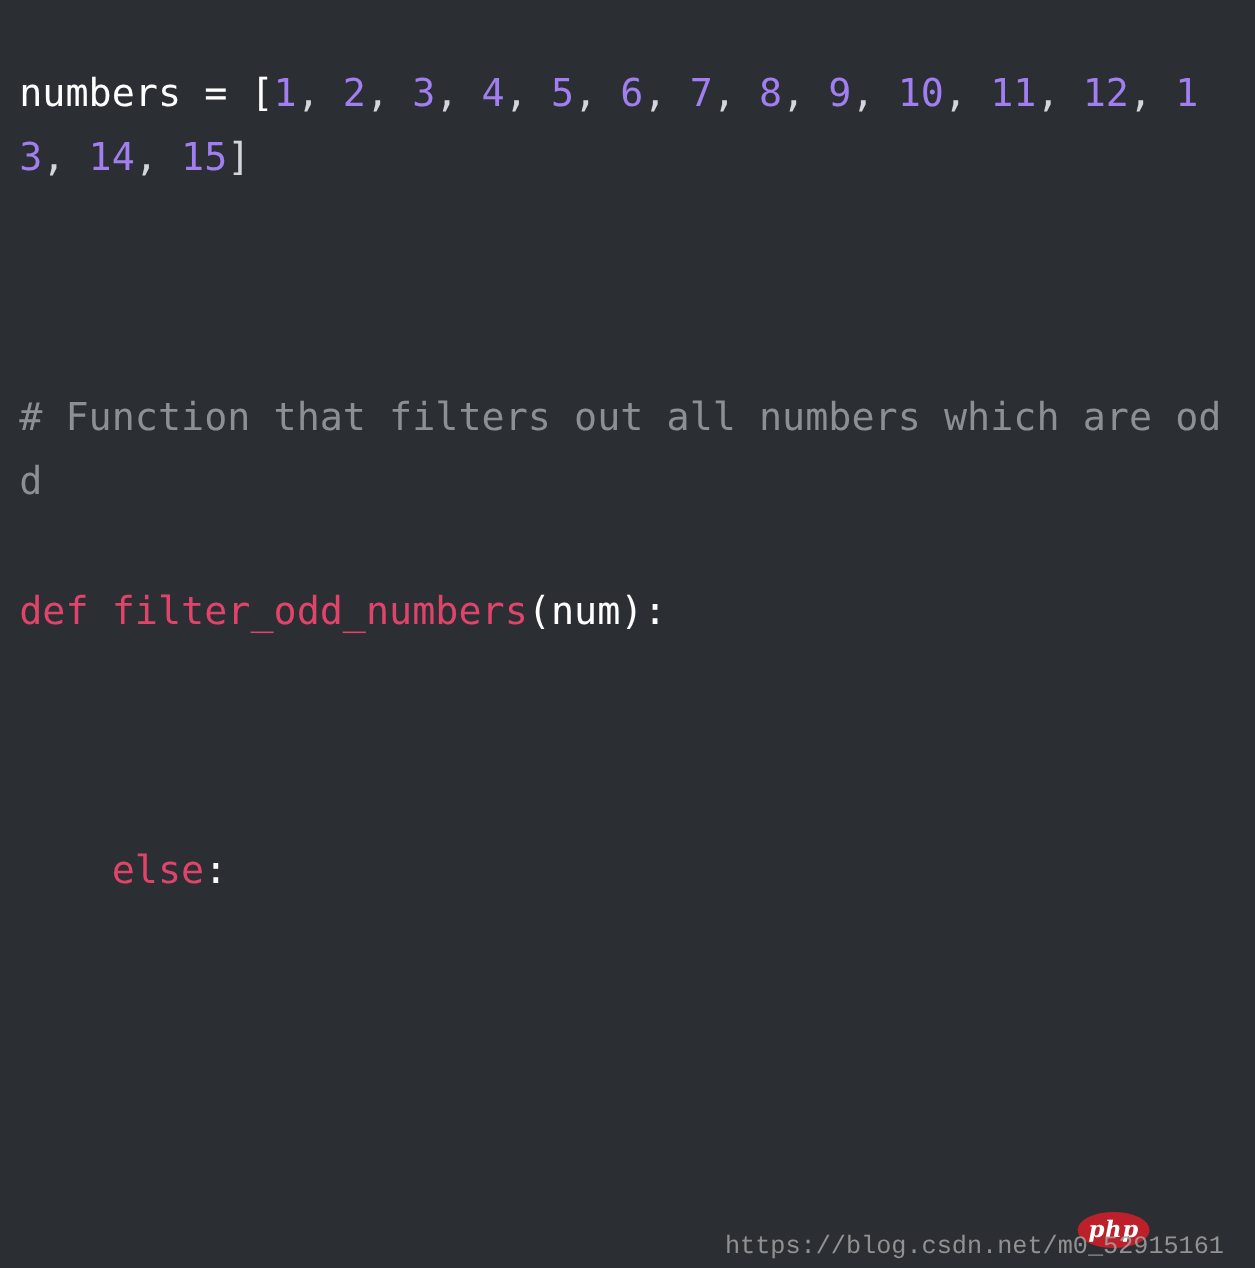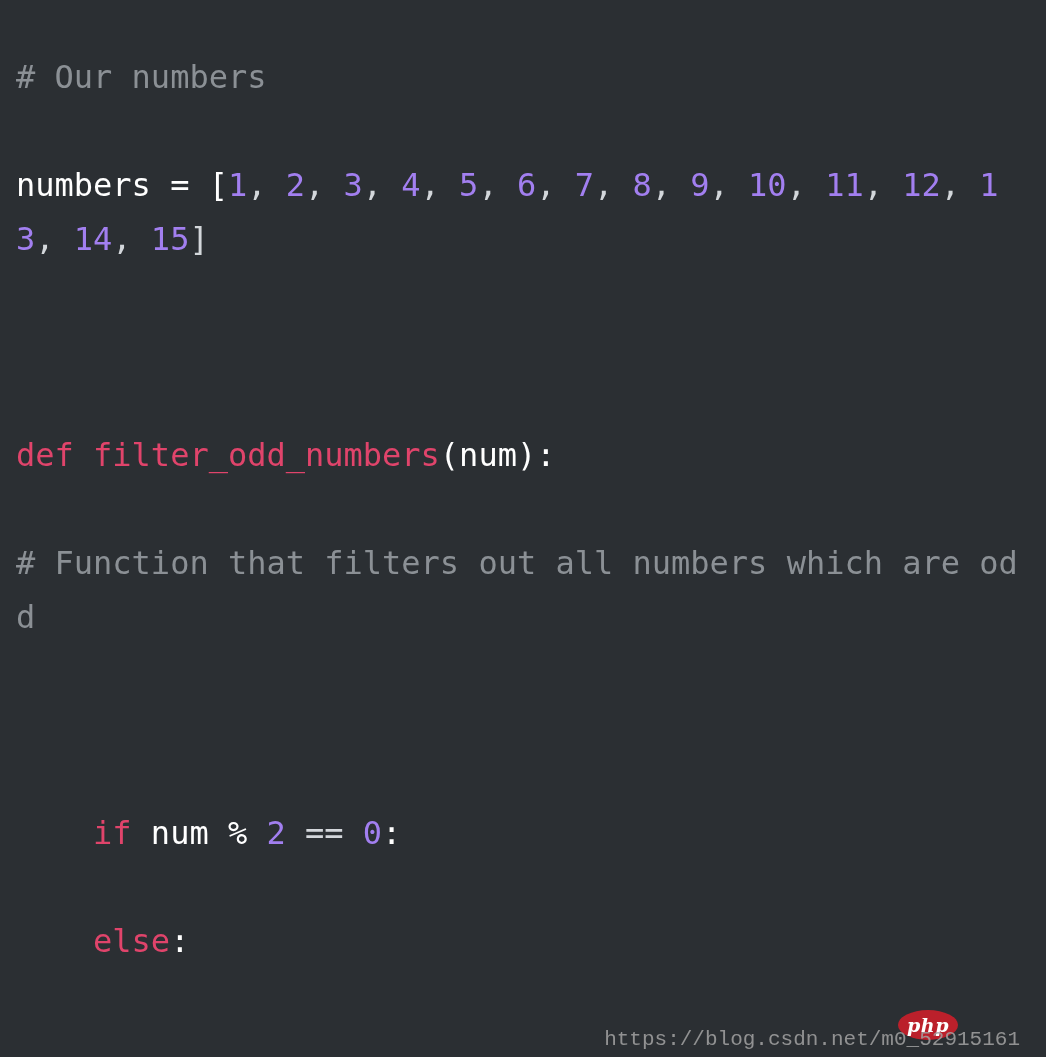--- a/index.html
+++ b/index.html
@@ -104,27 +104,26 @@
     color: #a3a3a3;
     opacity: 0.85;
     white-space: nowrap;
   }
 </style>
 </head>
 <body>
 
 <div id="code-surface">
 
-  <pre id="code-block"><span class="code-line"><span class="tok-comment"># Our numbers</span></span>
+  <pre id="code-block">
 <span class="code-line"><span class="tok-default">numbers = [</span><span class="tok-number">1</span><span class="tok-punct">, </span><span class="tok-number">2</span><span class="tok-punct">, </span><span class="tok-number">3</span><span class="tok-punct">, </span><span class="tok-number">4</span><span class="tok-punct">, </span><span class="tok-number">5</span><span class="tok-punct">, </span><span class="tok-number">6</span><span class="tok-punct">, </span><span class="tok-number">7</span><span class="tok-punct">, </span><span class="tok-number">8</span><span class="tok-punct">, </span><span class="tok-number">9</span><span class="tok-punct">, </span><span class="tok-number">10</span><span class="tok-punct">, </span><span class="tok-number">11</span><span class="tok-punct">, </span><span class="tok-number">12</span><span class="tok-punct">, </span><span class="tok-number">13</span><span class="tok-punct">, </span><span class="tok-number">14</span><span class="tok-punct">, </span><span class="tok-number">15</span><span class="tok-punct">]</span></span>
 <span class="code-line blank">​</span>
+<span class="code-line"><span class="tok-comment"># Function that filters out all numbers which are odd</span></span>
 <span class="code-line"><span class="tok-keyword">def </span><span class="tok-function">filter_odd_numbers</span><span class="tok-default">(num):</span></span>
-<span class="code-line"><span class="tok-comment"># Function that filters out all numbers which are odd</span></span>
 <span class="code-line blank">​</span>
-<span class="code-line"><span class="tok-default">    </span><span class="tok-keyword">if</span><span class="tok-default"> num % </span><span class="tok-number">2</span><span class="tok-operator"> == </span><span class="tok-number">0</span><span class="tok-default">:</span></span>
 <span class="code-line"><span class="tok-default">    </span><span class="tok-keyword">else</span><span class="tok-default">:</span></span>
 
 
 
 
 
 </pre>
 
   <div id="watermark">
     <div id="watermark-logo">

